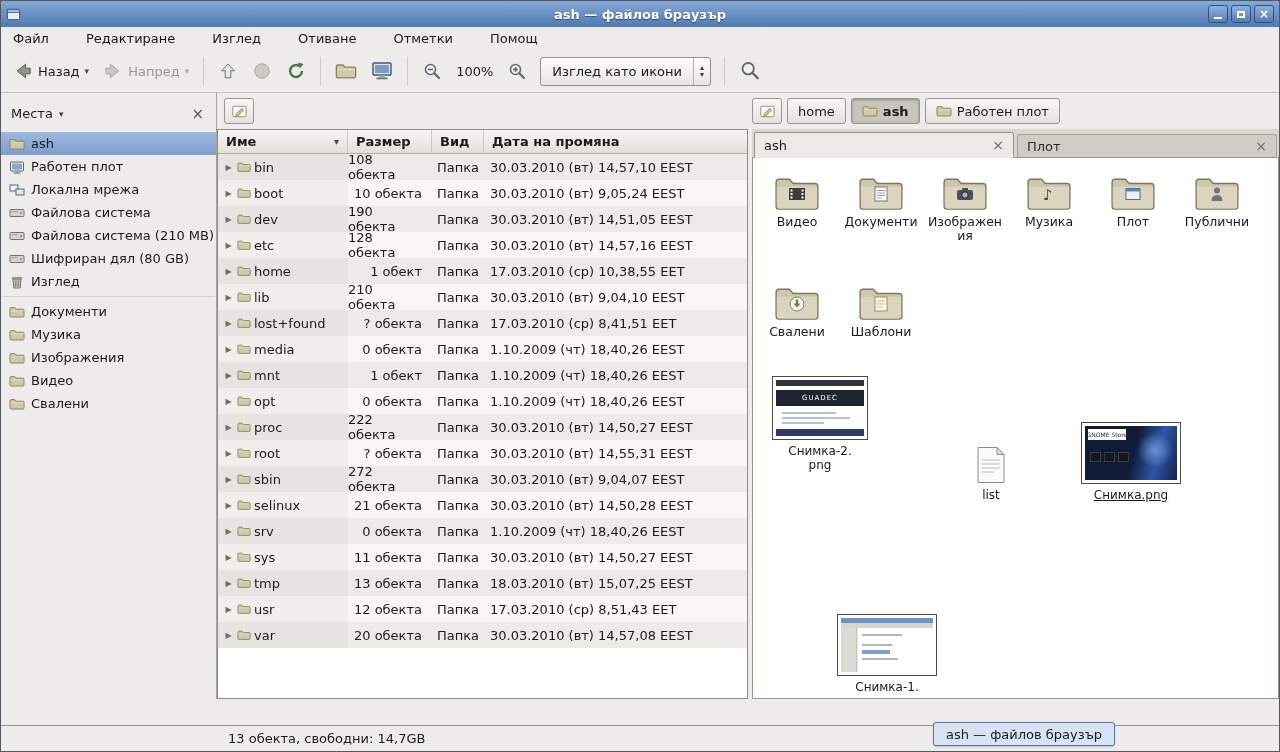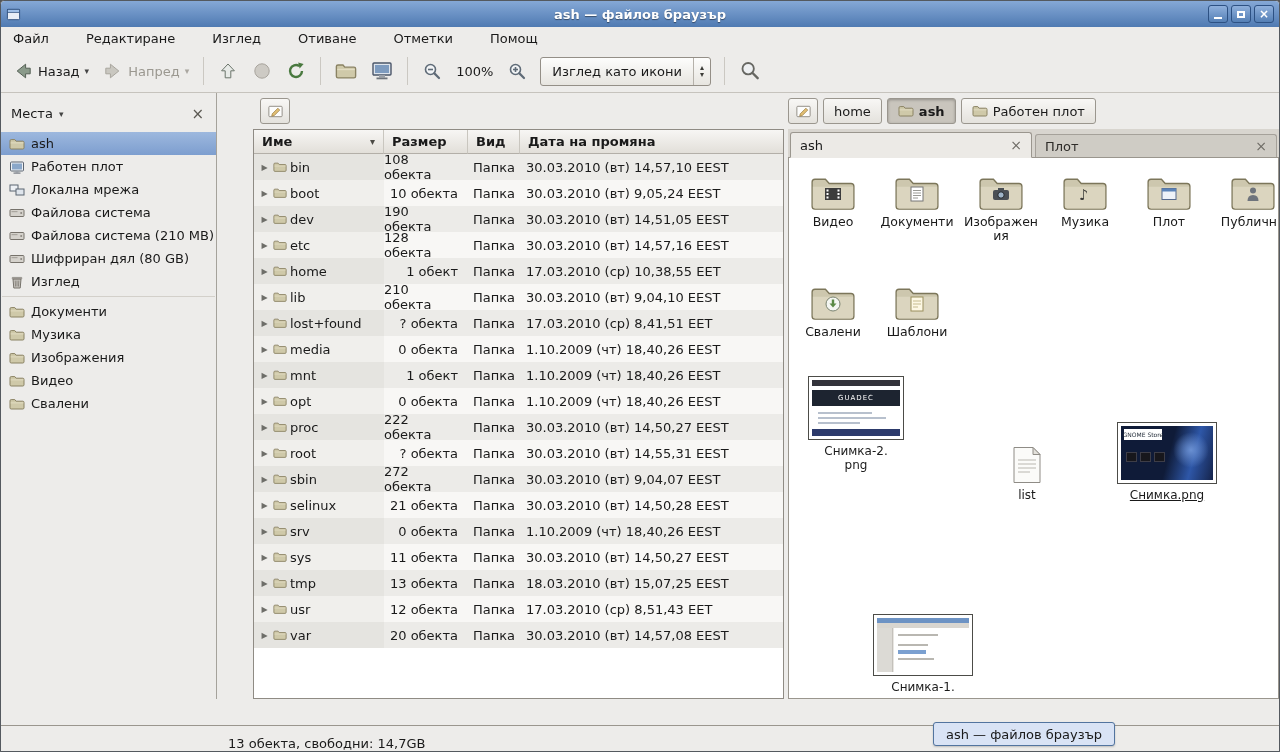--- a/index.html
+++ b/index.html
@@ -37,21 +37,21 @@
   .zoom-label { padding:0 6px; }
   .combo { display:flex; align-items:center; height:29px; border:1px solid #948f87; border-radius:3px;
            background:linear-gradient(#fdfdfc,#e7e5e0); margin:0 5px; }
   .combo-label { padding:0 11px; min-width:150px; }
   .combo-arrows { border-left:1px solid #b5b1aa; align-self:stretch; display:flex; flex-direction:column;
                   justify-content:center; padding:0 6px; font-size:8px; line-height:7px; color:#3c3c38; }
   .ico { display:inline-flex; }
   .ico svg { display:block; }
 
   
-  .main { flex:1 1 auto; display:flex; min-height:0;gap:36px; }
+  .main { flex:1 1 auto; display:flex; min-height:0; }
 
   .sidebar { width:216px; flex:0 0 216px; border-right:1px solid #a5a29b; display:flex; flex-direction:column; }
   .sidebar-header { display:flex; align-items:center; padding:9px 8px 7px 10px; height:39px; }
   .sb-title-btn { display:flex; align-items:center; gap:6px; }
   .sb-close { margin-left:auto; color:#5c5953; font-size:15px; line-height:12px; padding:0 4px; }
   .place-list { flex:1; overflow:hidden; }
   .place { display:flex; align-items:center; gap:6px; height:23px; padding:0 8px; }
   .place.selected { background:linear-gradient(#9db8de,#7d9ecf); }
   .place-sep { height:1px; background:#d3d0ca; margin:3px 1px; }
   .place-label { white-space:nowrap; }
@@ -142,21 +142,21 @@
   .tf-tb { position:absolute; top:0; left:0; right:0; height:5px; background:#6d93c4; }
   .tf-tool { position:absolute; top:5px; left:0; right:0; height:5px; background:#d9d6d0; }
   .tf-side { position:absolute; top:10px; bottom:0; left:0; width:16px; background:#dcdad5; border-right:1px solid #c4c1bb; }
   .tf-main { position:absolute; top:10px; left:17px; right:0; bottom:0; background:#fff; }
   .tf-line { position:absolute; left:4px; height:2px; background:#b9b7b1; width:40px; }
   .tf-line.a { top:6px; } .tf-line.b { top:16px; width:30px; } .tf-line.c { top:30px; width:36px; }
   .tf-sel { position:absolute; left:4px; top:22px; width:28px; height:4px; background:#7ba0d0; }
 
   
   .statusbar { height:26px; flex:0 0 26px; border-top:1px solid #9a968e; background:#EDECEA;
-               display:flex; align-items:flex-end;margin-top:26px; }
+               display:flex; align-items:center;margin-top:26px; }
   .status-text { margin-left:227px; }
   .task-btn { position:absolute; left:933px; top:722px; height:24px; padding:0 12px; background:#d9e3f5;
               border:1px solid #52749f; border-radius:3px; display:flex; align-items:center; z-index:5;
               box-shadow:0 1px 2px rgba(0,0,0,.2); }
 </style>
 <title>ash — файлов браузър</title></head>
 <body>
 
 <div class="window">
 

